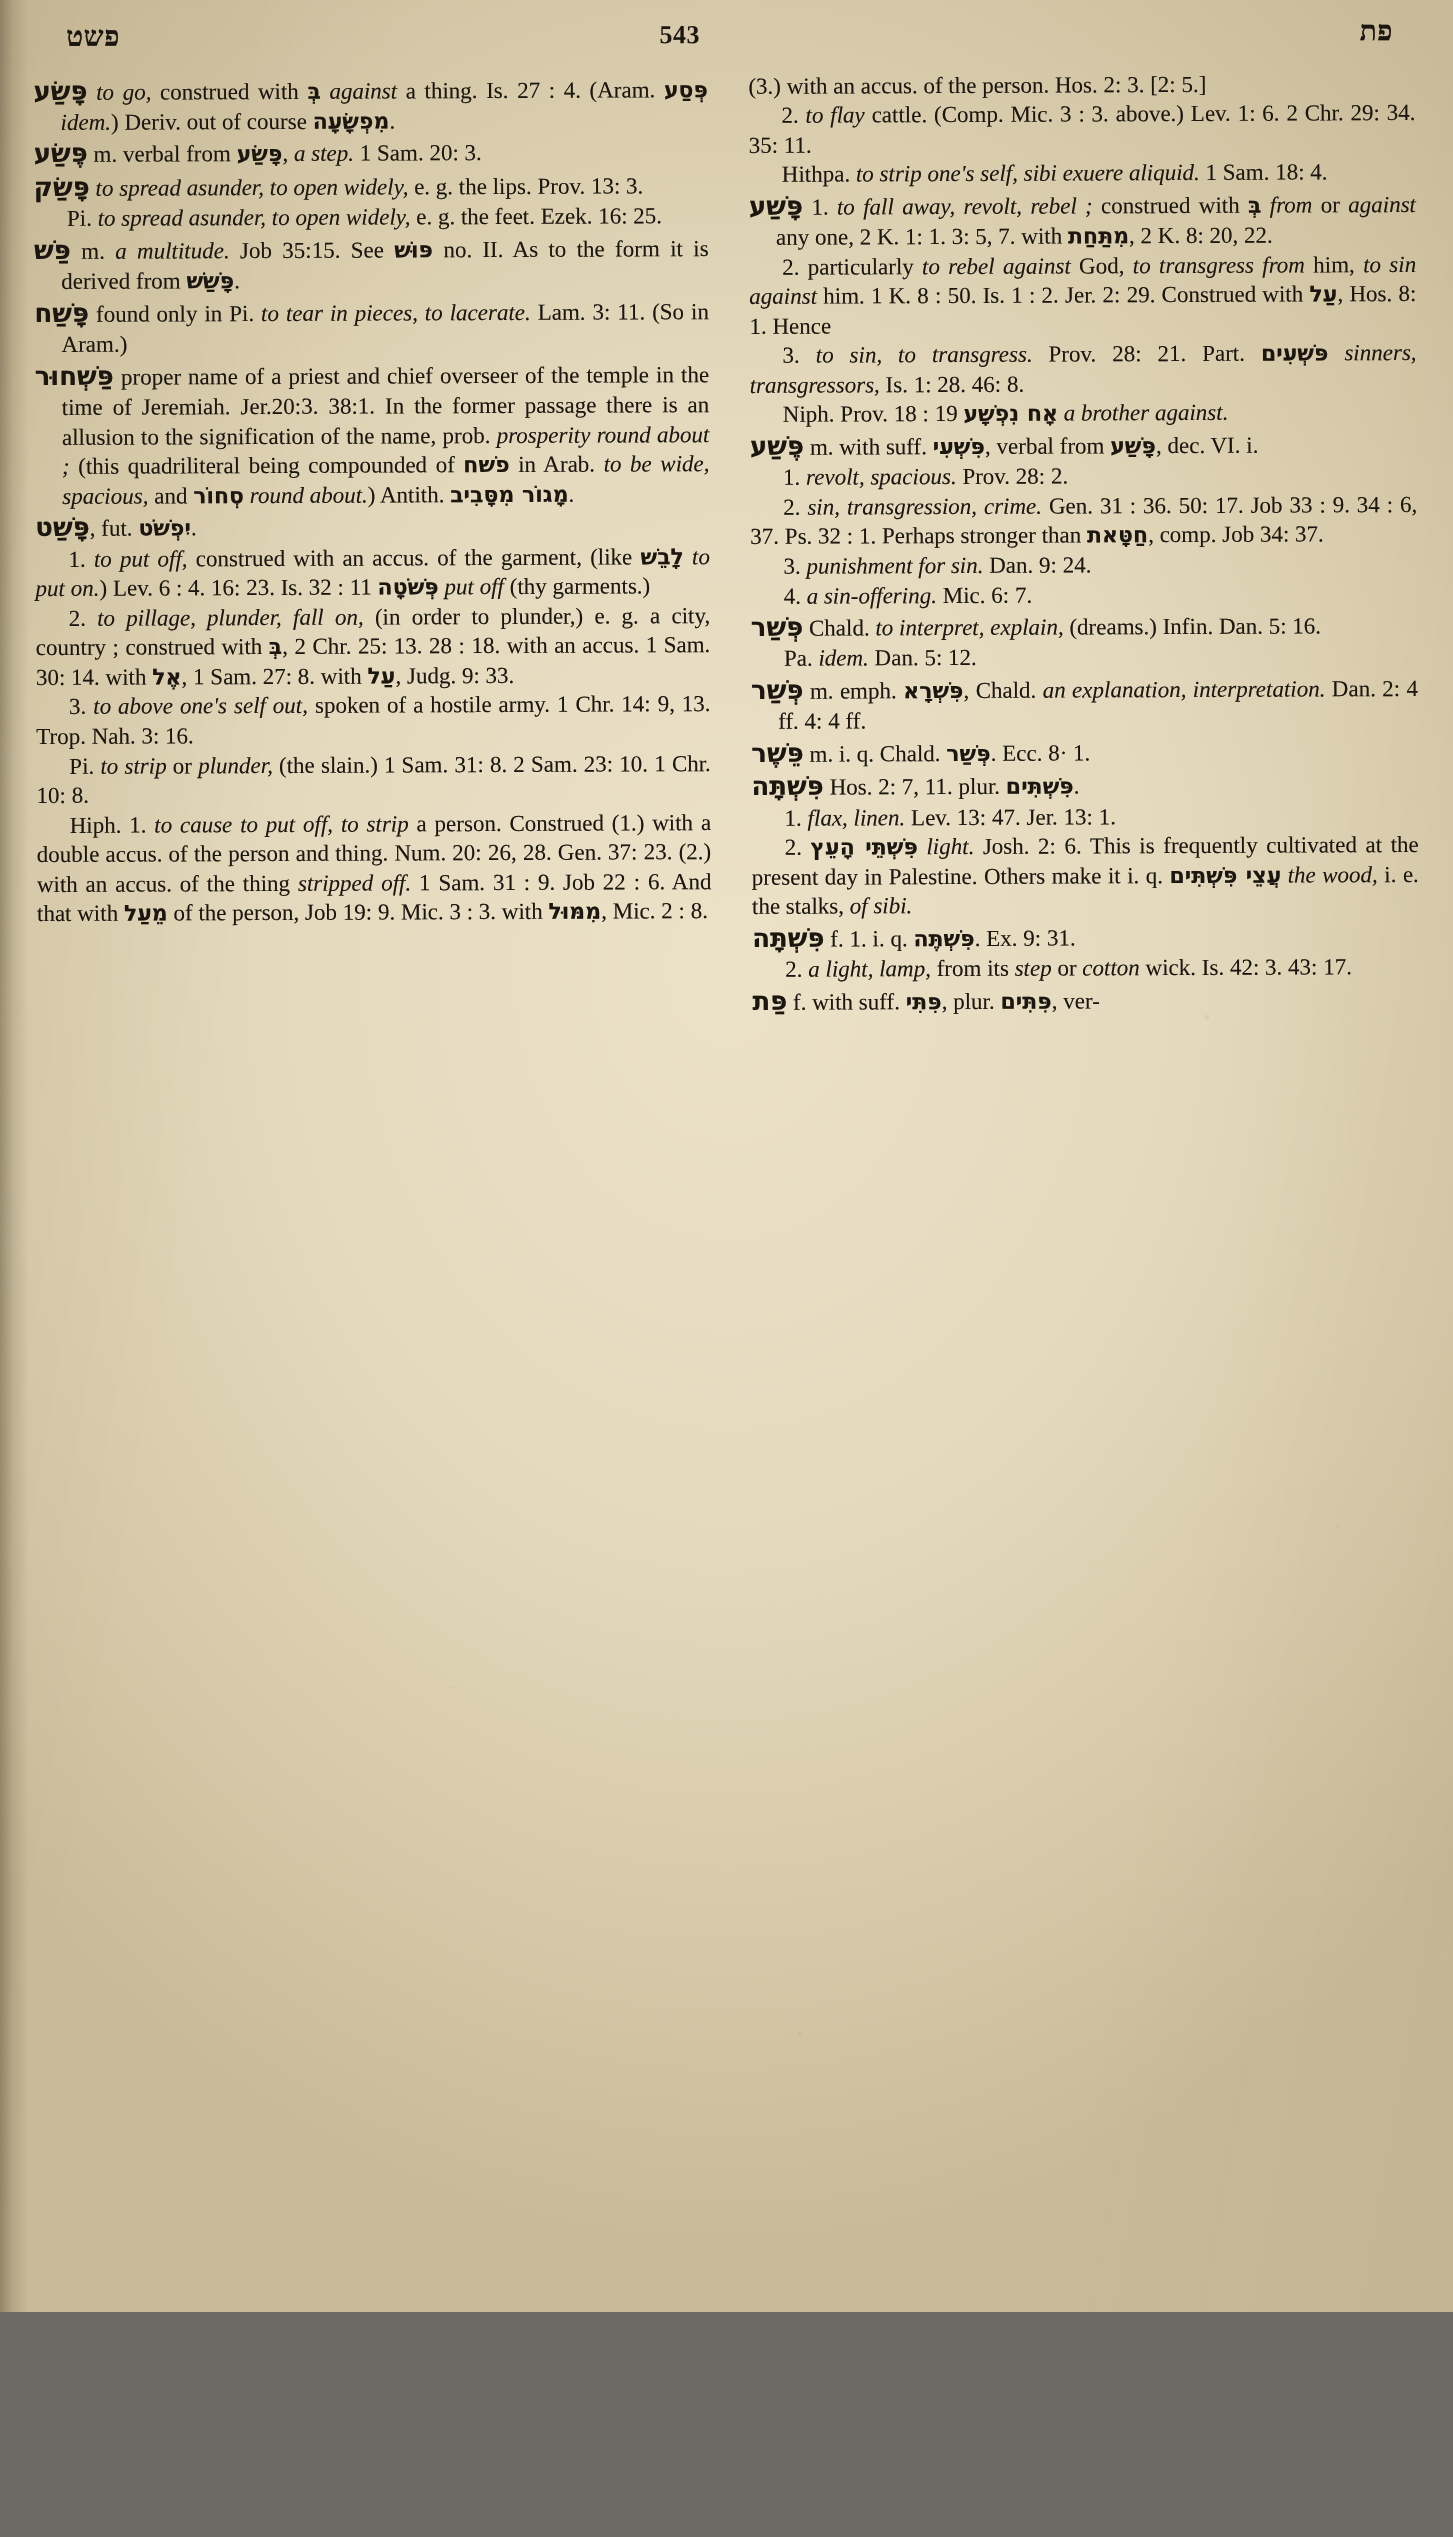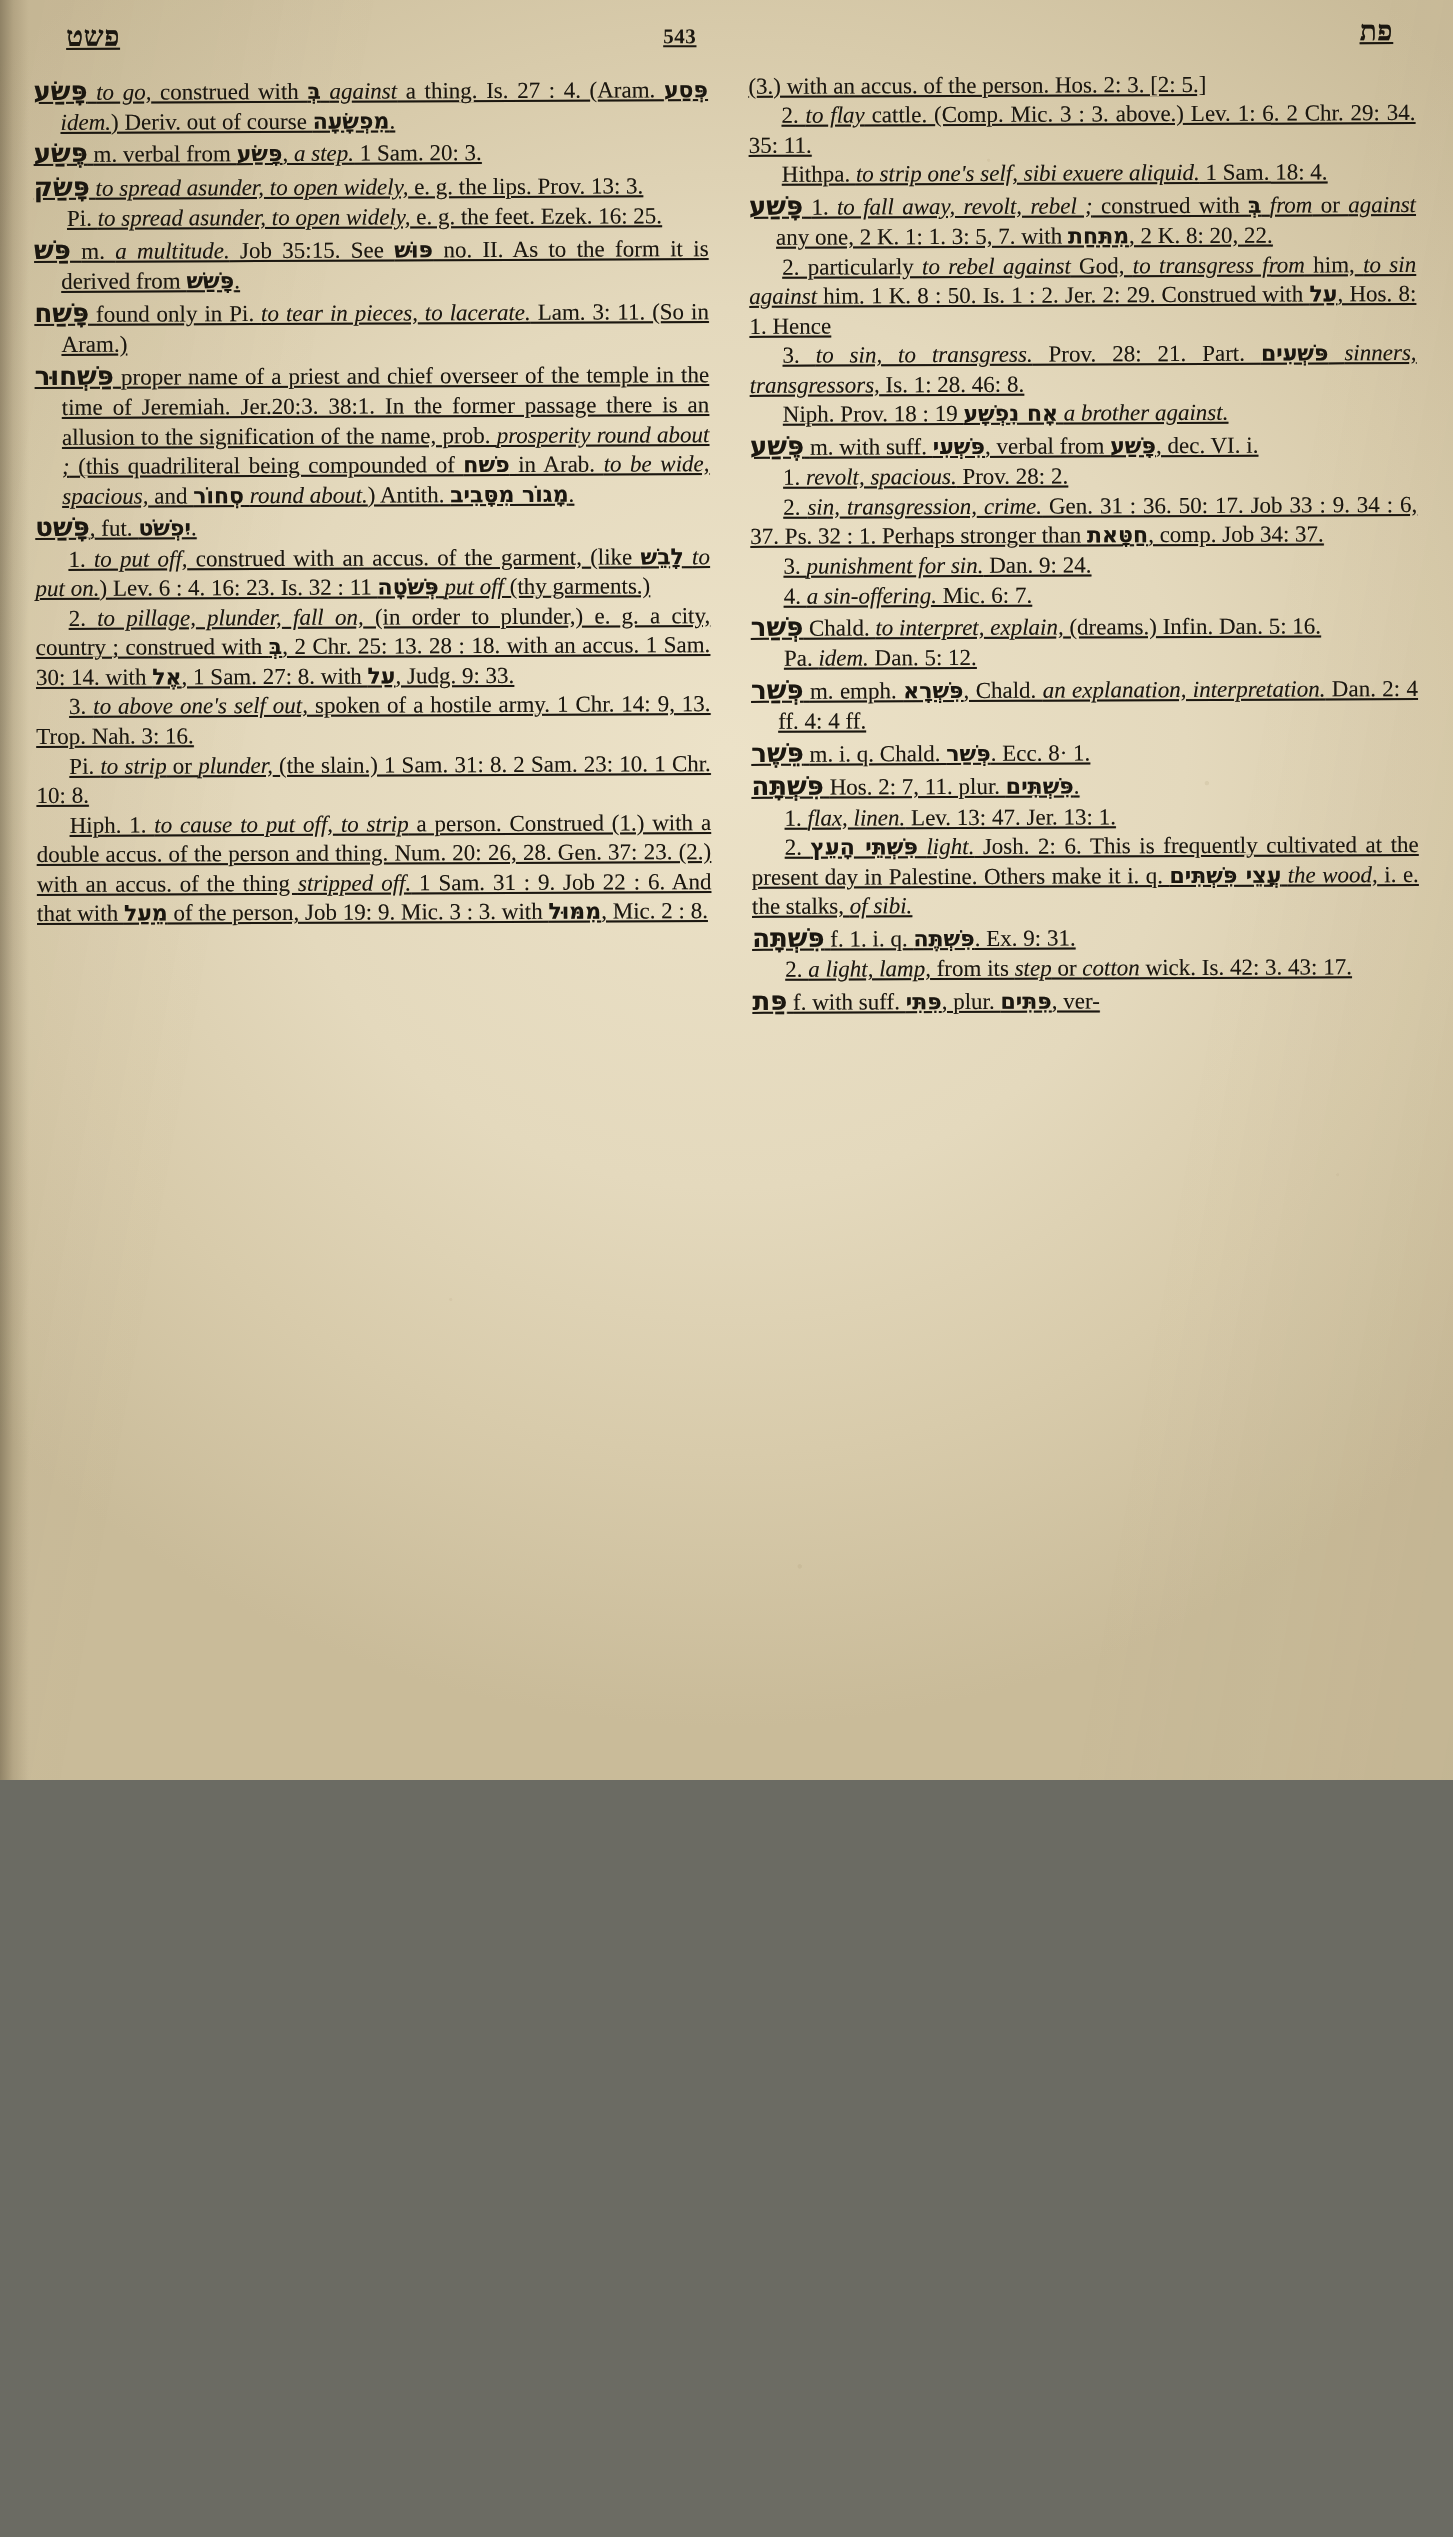--- a/index.html
+++ b/index.html
@@ -3,28 +3,27 @@
 <meta charset="utf-8">
 <style>
   html, body {
     margin: 0;
     padding: 0;
     background: #6b6b63;
   }
   .page {
     position: relative;
     width: 1454px;
-    height: 1780px;
+    height: 2312px;
     background:
       radial-gradient(ellipse 70% 55% at 50% 42%, #ece2c8 0%, #e4d9bd 45%, #d8cbab 72%, #c9bb99 100%);
     overflow: hidden;
     font-family: "Liberation Serif", "DejaVu Serif", serif;
     color: #1b1710;
     box-sizing: border-box;
-    text-decoration: underline;
   }
   
   .page::before {
     content: "";
     position: absolute;
     inset: 0;
     pointer-events: none;
     background:
       radial-gradient(circle at 12% 18%, rgba(150,125,80,0.10) 0 1.9px, transparent 2.5px),
       radial-gradient(circle at 68% 9%, rgba(150,125,80,0.09) 0 1.3px, transparent 1.9px),
@@ -62,21 +61,21 @@
     box-sizing: border-box;
   }
   .runhead .heb {
     font-size: 28px;
     font-weight: 700;
     letter-spacing: 0.6px;
     direction: rtl;
     text-shadow: 0 0 0.6px rgba(20,16,8,.5);
   }
   .runhead .pageno {
-    font-size: 21px;
+    font-size: 26px;
     font-weight: 700;
     letter-spacing: 0.6px;
     margin-left: -120px;
   }
 
   
   .cols {
     display: flex;
     padding: 16.5px 32px 0 33px;
     box-sizing: border-box;

